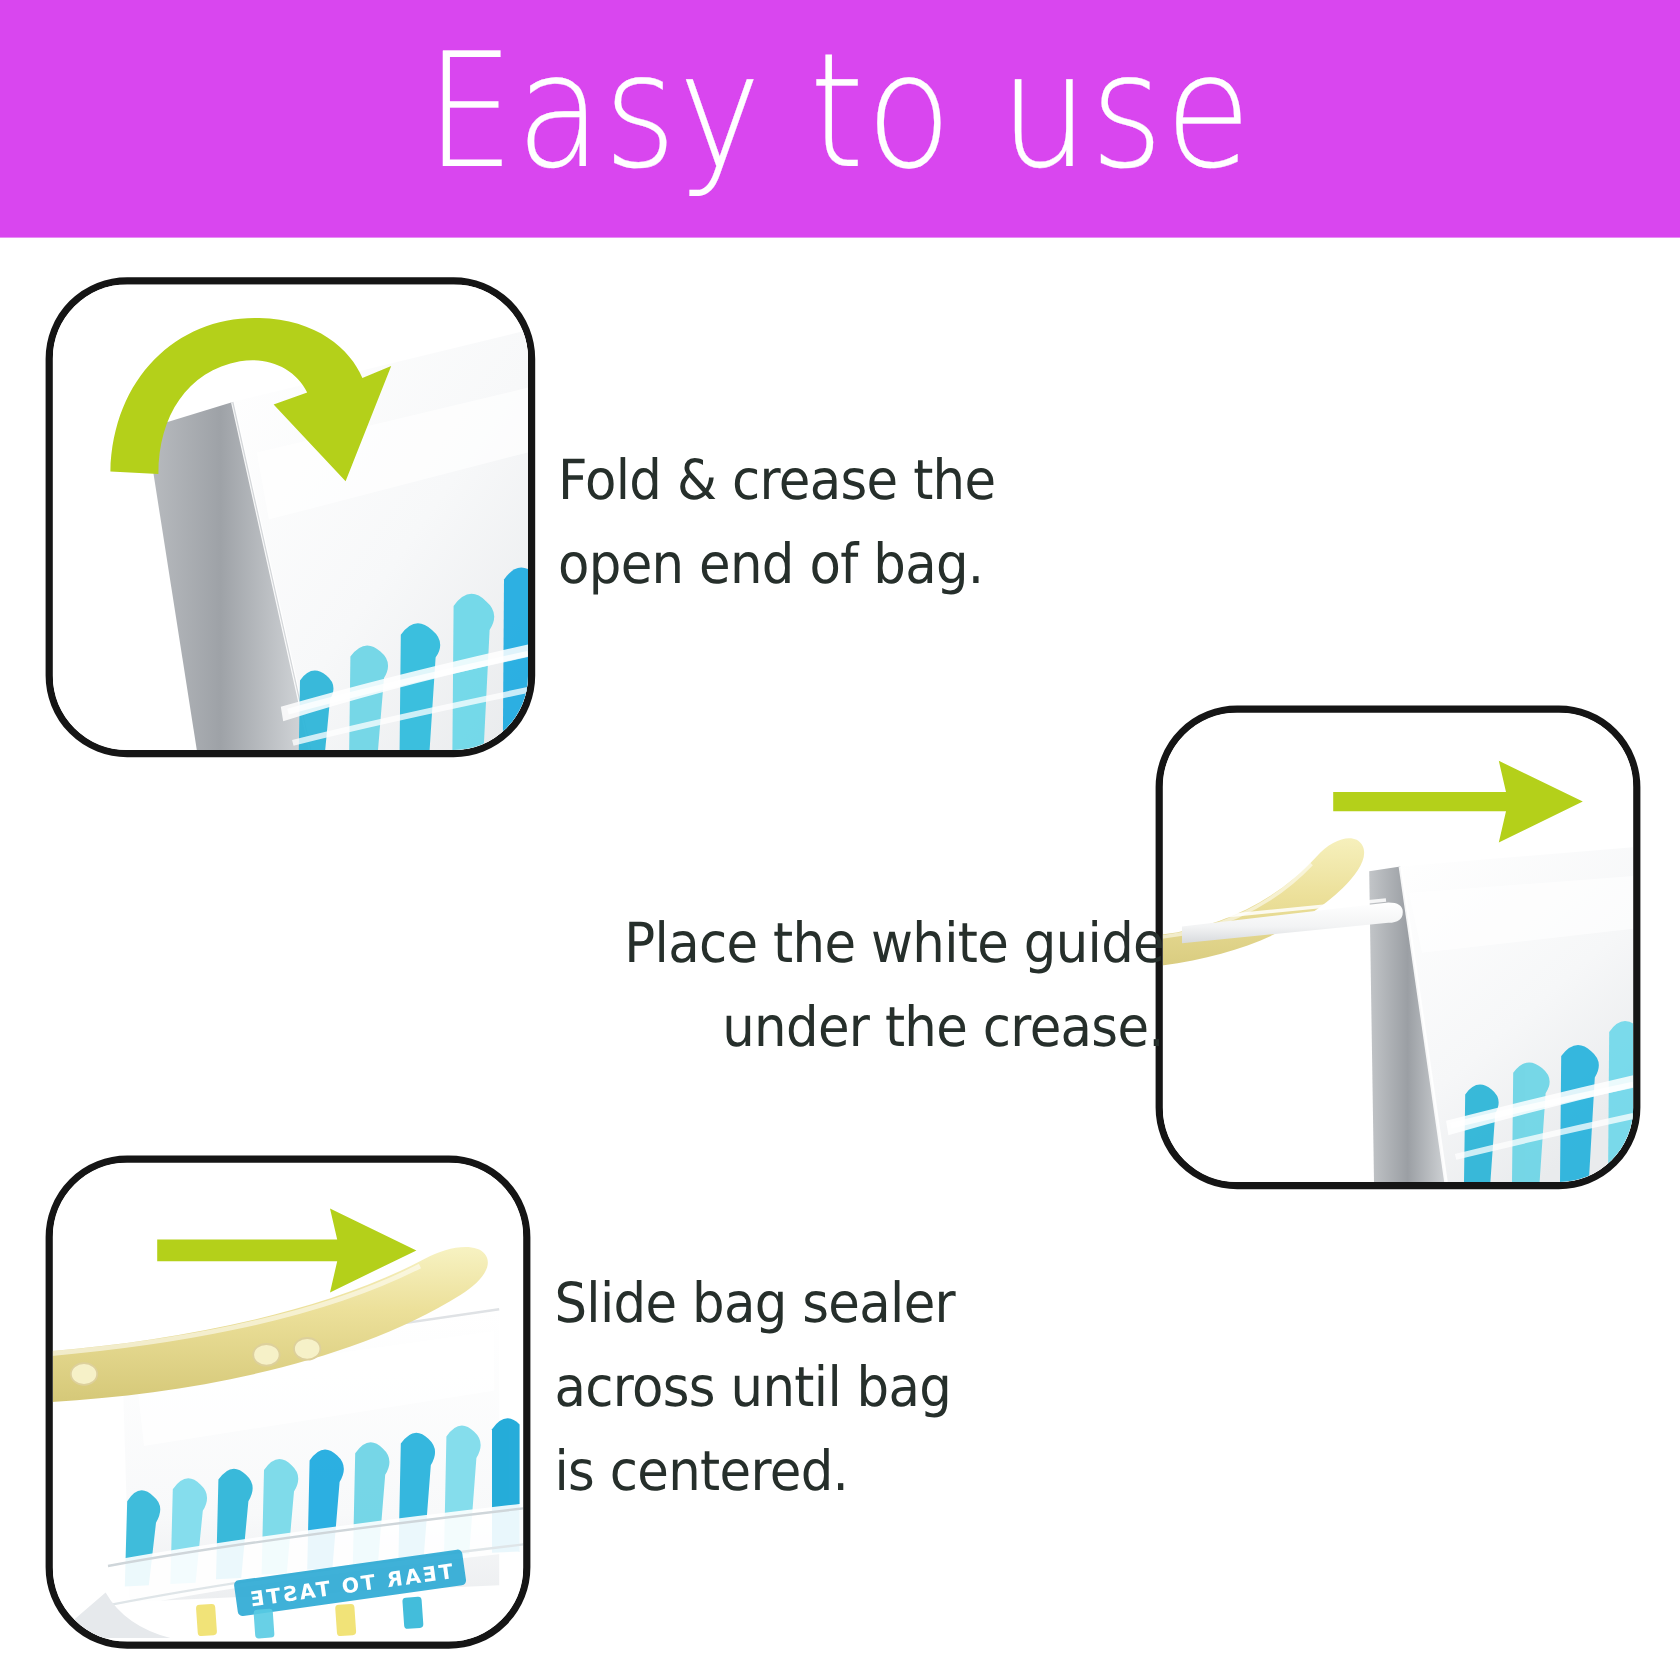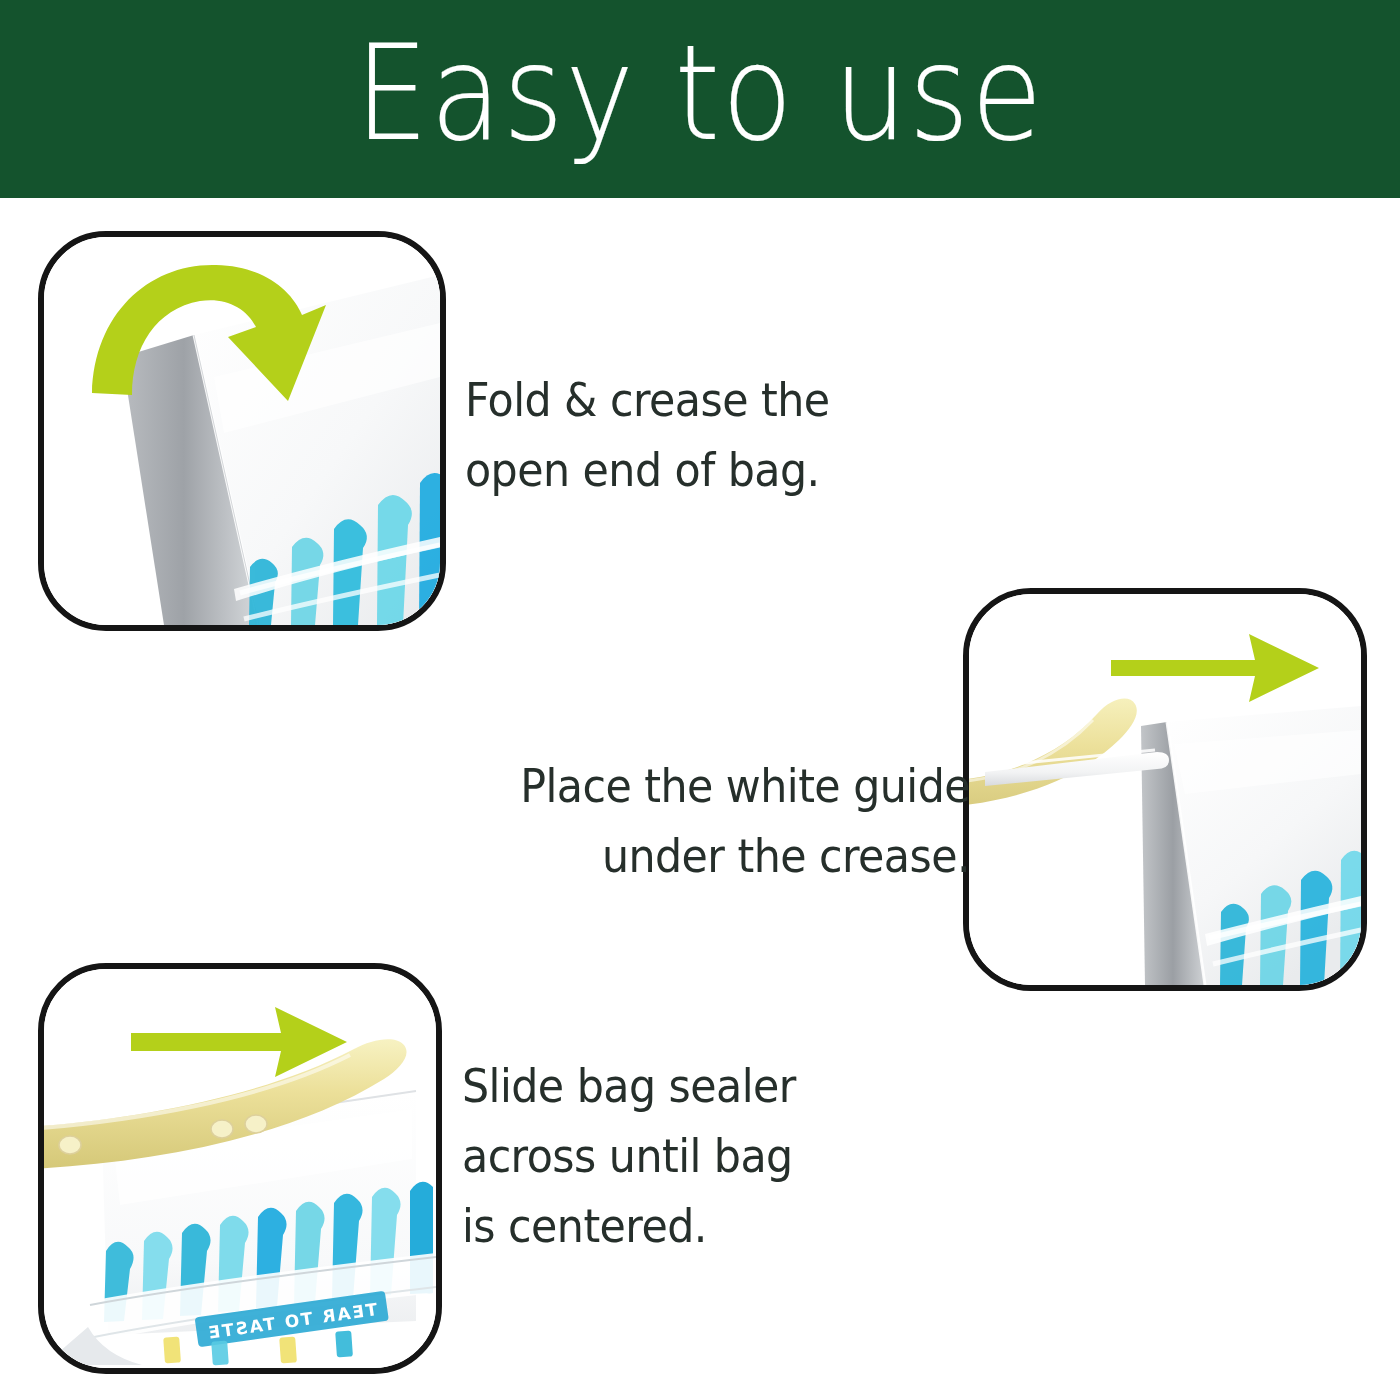--- a/index.html
+++ b/index.html
@@ -7,21 +7,21 @@
   body {
     background:#ffffff;
     font-family:"Liberation Sans", sans-serif;
     overflow:hidden;
     position:relative;
   }
 
   
   .header-band{
     position:absolute; left:0; top:0; width:1400px; height:198px;
-    background:#14532d;
+    background:#d946ef;
     display:flex; align-items:center; justify-content:center;
   }
   .header-title{
     color:#ffffff;
     font-size:132px;
     line-height:1;
     font-weight:300;
     letter-spacing:2px;
     font-family:"DejaVu Sans", sans-serif;
     transform:scaleX(0.88);

